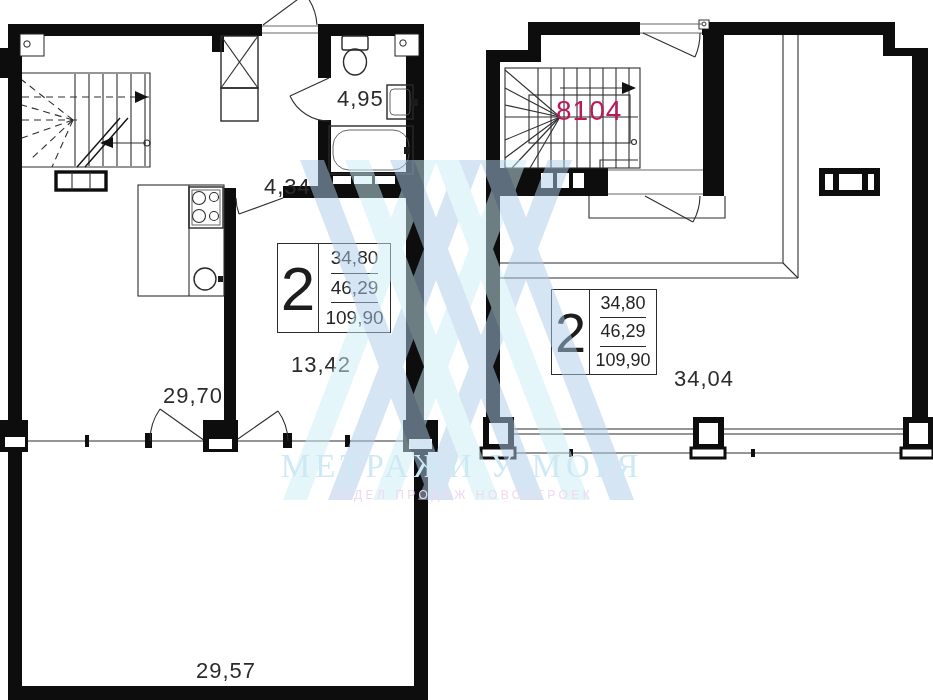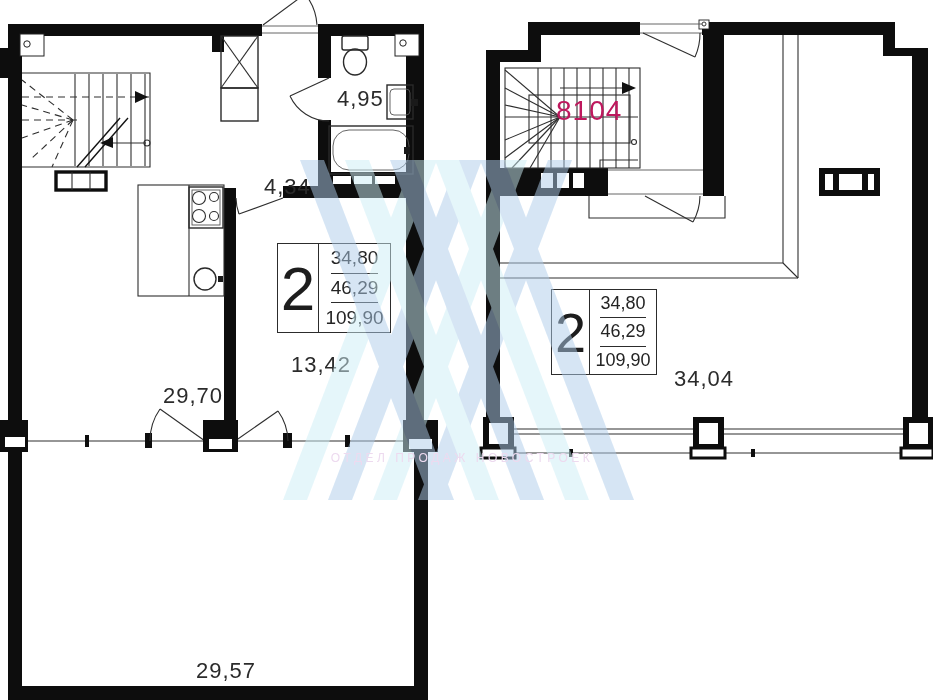--- a/index.html
+++ b/index.html
@@ -302,16 +302,17 @@
 
     <polygon fill="#aecdeb" points="300,160 324,160 454,500 430,500"></polygon>
     <polygon fill="#cdeef6" points="345,160 369,160 499,500 475,500"></polygon>
     <polygon fill="#aecdeb" points="390,160 414,160 544,500 520,500"></polygon>
     <polygon fill="#cdeef6" points="435,160 459,160 589,500 565,500"></polygon>
     <polygon fill="#aecdeb" points="480,160 504,160 634,500 610,500"></polygon>
   </g>
 </svg>
 
 <div class="wm-text-wrap">
+  <div class="wm-brand">МЕТРАЖИ У МОРЯ</div>
   <div class="wm-tagline">ОТДЕЛ ПРОДАЖ НОВОСТРОЕК</div>
 </div>
 
 </div>
 
 </body></html>

